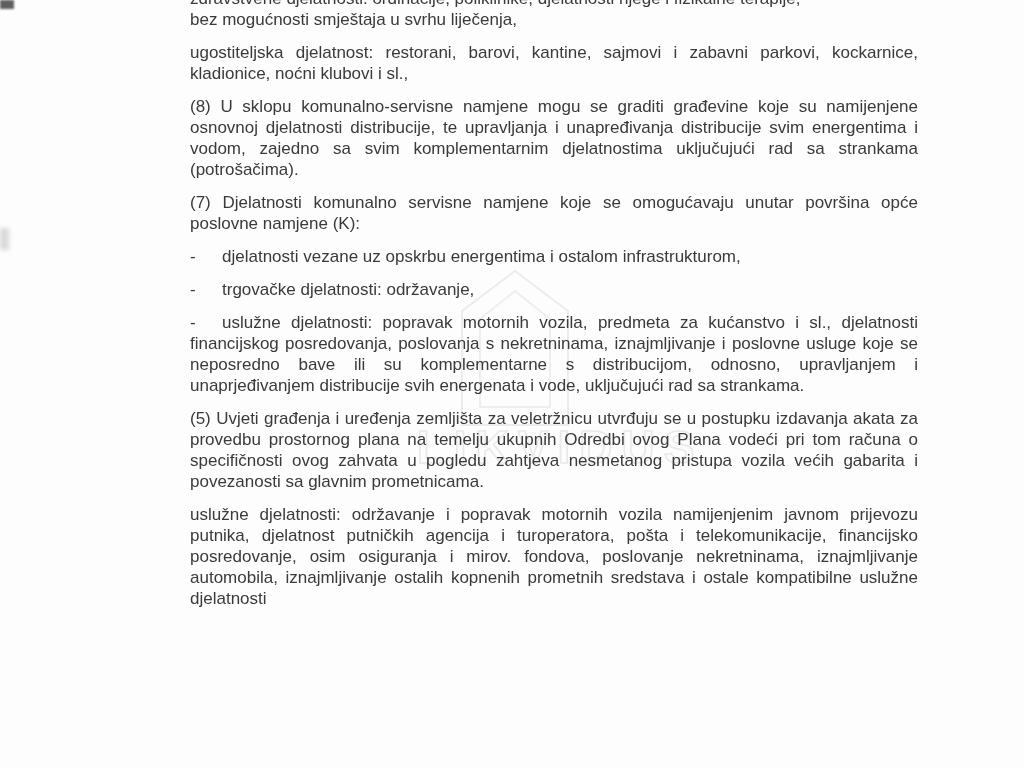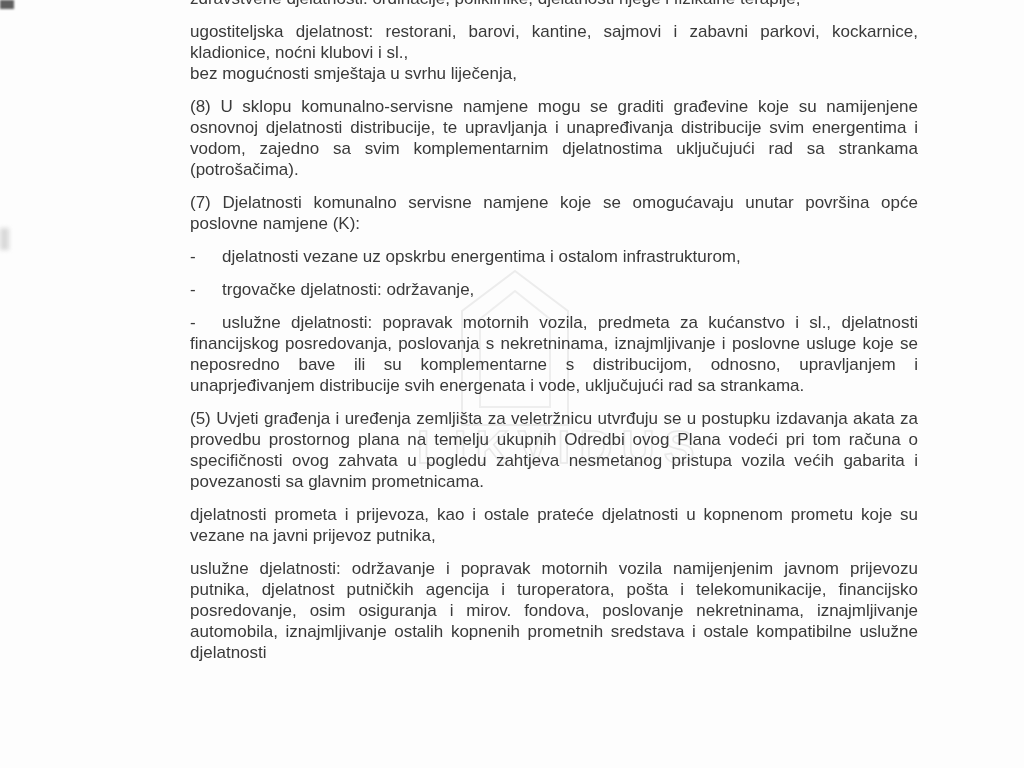--- a/index.html
+++ b/index.html
@@ -48,25 +48,24 @@
       <path d="M57 23 L92 51 L92 139 L22 139 L22 51 Z" fill="none" stroke="#eeeeee" stroke-width="2"></path>
     </svg>
     <div class="wm-text">LIKVIDUS</div>
   </div>
 
   <div class="text-col">
     <div class="halfline">
       <span>zdravstvene djelatnosti: ordinacije, poliklinike, djelatnosti njege i fizikalne terapije,</span>
     </div>
 
-  <p class="para"><span>ugostiteljska djelatnost: restorani, barovi, kantine, sajmovi i zabavni parkovi, kockarnice, kladionice, noćni klubovi i sl.,</span></p>
-      <p class="para cont"><span>bez mogućnosti smještaja u svrhu liječenja,</span></p>
+  <p class="para cont"><span>bez mogućnosti smještaja u svrhu liječenja,</span></p>
+      <p class="para"><span>ugostiteljska djelatnost: restorani, barovi, kantine, sajmovi i zabavni parkovi, kockarnice, kladionice, noćni klubovi i sl.,</span></p>
       <p class="para"><span>(8) U sklopu komunalno-servisne namjene mogu se graditi građevine koje su namijenjene osnovnoj djelatnosti distribucije, te upravljanja i unapređivanja distribucije svim energentima i vodom, zajedno sa svim komplementarnim djelatnostima uključujući rad sa strankama (potrošačima).</span></p>
       <p class="para"><span>(7)  Djelatnosti komunalno servisne namjene koje se omogućavaju unutar površina opće poslovne namjene (K):</span></p>
       <p class="para"><span class="bullet-dash">-</span><span>djelatnosti vezane uz opskrbu energentima i ostalom infrastrukturom,</span></p>
       <p class="para"><span class="bullet-dash">-</span><span>trgovačke djelatnosti: održavanje,</span></p>
       <p class="para"><span class="bullet-dash">-</span><span>uslužne djelatnosti: popravak motornih vozila, predmeta za kućanstvo i sl., djelatnosti financijskog posredovanja, poslovanja s nekretninama, iznajmljivanje i poslovne usluge koje se neposredno bave ili su komplementarne s distribucijom, odnosno, upravljanjem i unaprjeđivanjem distribucije svih energenata i vode, uključujući rad sa strankama.</span></p>
       <p class="para"><span>(5) Uvjeti građenja i uređenja zemljišta za veletržnicu utvrđuju se u postupku izdavanja akata za provedbu prostornog plana na temelju ukupnih Odredbi ovog Plana vodeći pri tom računa o specifičnosti ovog zahvata u pogledu zahtjeva nesmetanog pristupa vozila većih gabarita i povezanosti sa glavnim prometnicama.</span></p>
-      <p class="para"><span>djelatnosti prometa i prijevoza, kao i ostale prateće djelatnosti u kopnenom prometu koje su vezane na javni prijevoz putnika,</span></p>
       <p class="para"><span>uslužne djelatnosti: održavanje i popravak motornih vozila namijenjenim javnom prijevozu putnika, djelatnost putničkih agencija i turoperatora, pošta i telekomunikacije,  financijsko posredovanje, osim osiguranja i mirov. fondova, poslovanje nekretninama, iznajmljivanje  automobila, iznajmljivanje ostalih kopnenih prometnih sredstava i ostale kompatibilne uslužne djelatnosti</span></p>
     </div>
 
 </div>
 
 </body></html>

